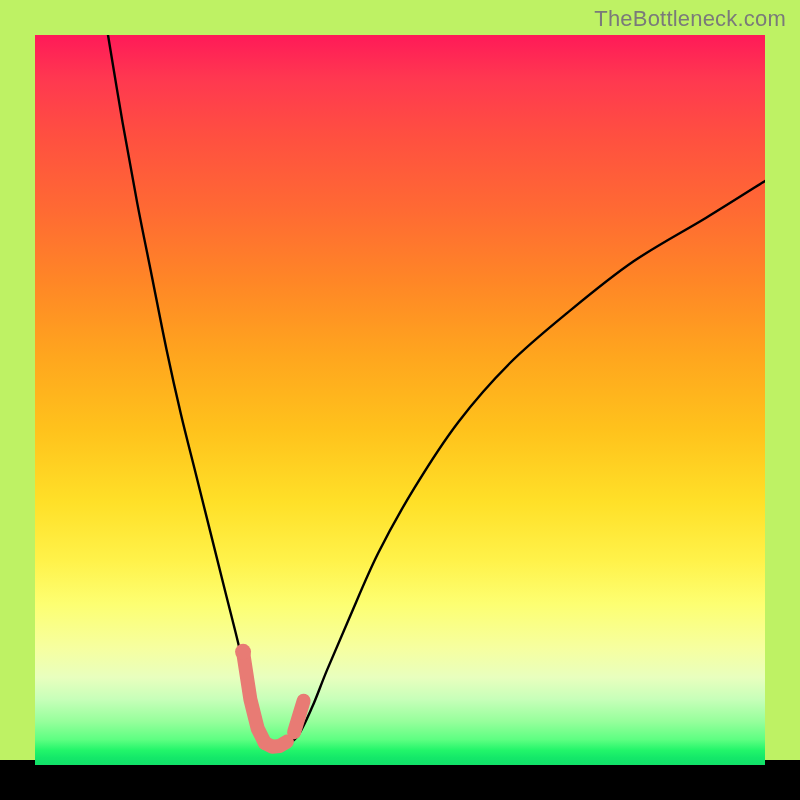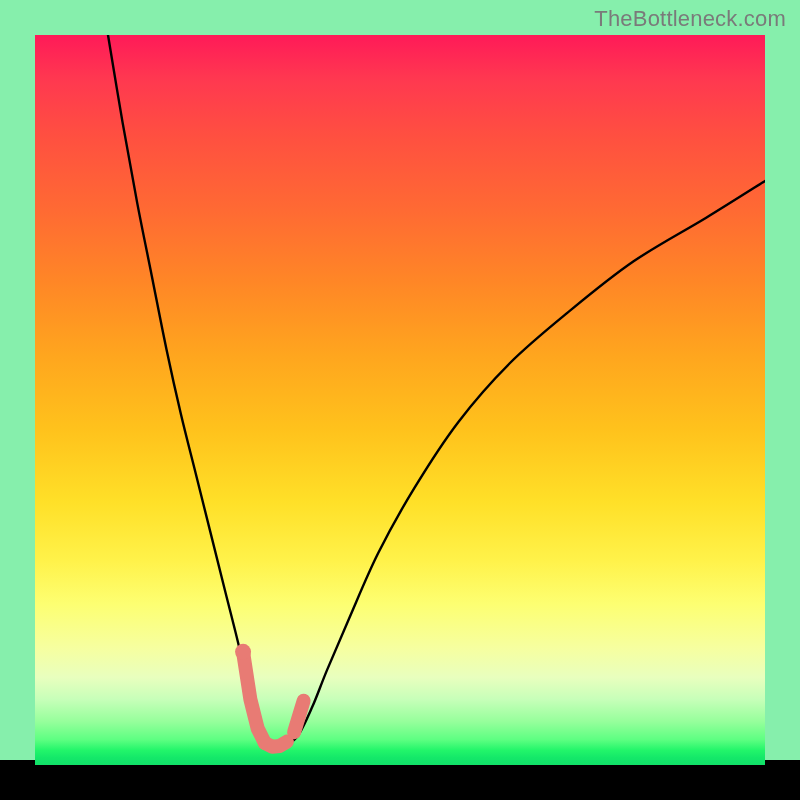--- a/index.html
+++ b/index.html
@@ -10,21 +10,21 @@
     background: #000;
     overflow: hidden;
     font-family: Arial, Helvetica, sans-serif;
   }
   .frame {
     position: absolute;
     top: 0;
     left: 0;
     width: 800px;
     height: 760px;
-    background: #86efac;
+    background: #bef264;
   }
   .plot {
     position: absolute;
     top: 35px;
     left: 35px;
     width: 730px;
     height: 730px;
     
     background: linear-gradient(
       to bottom,

